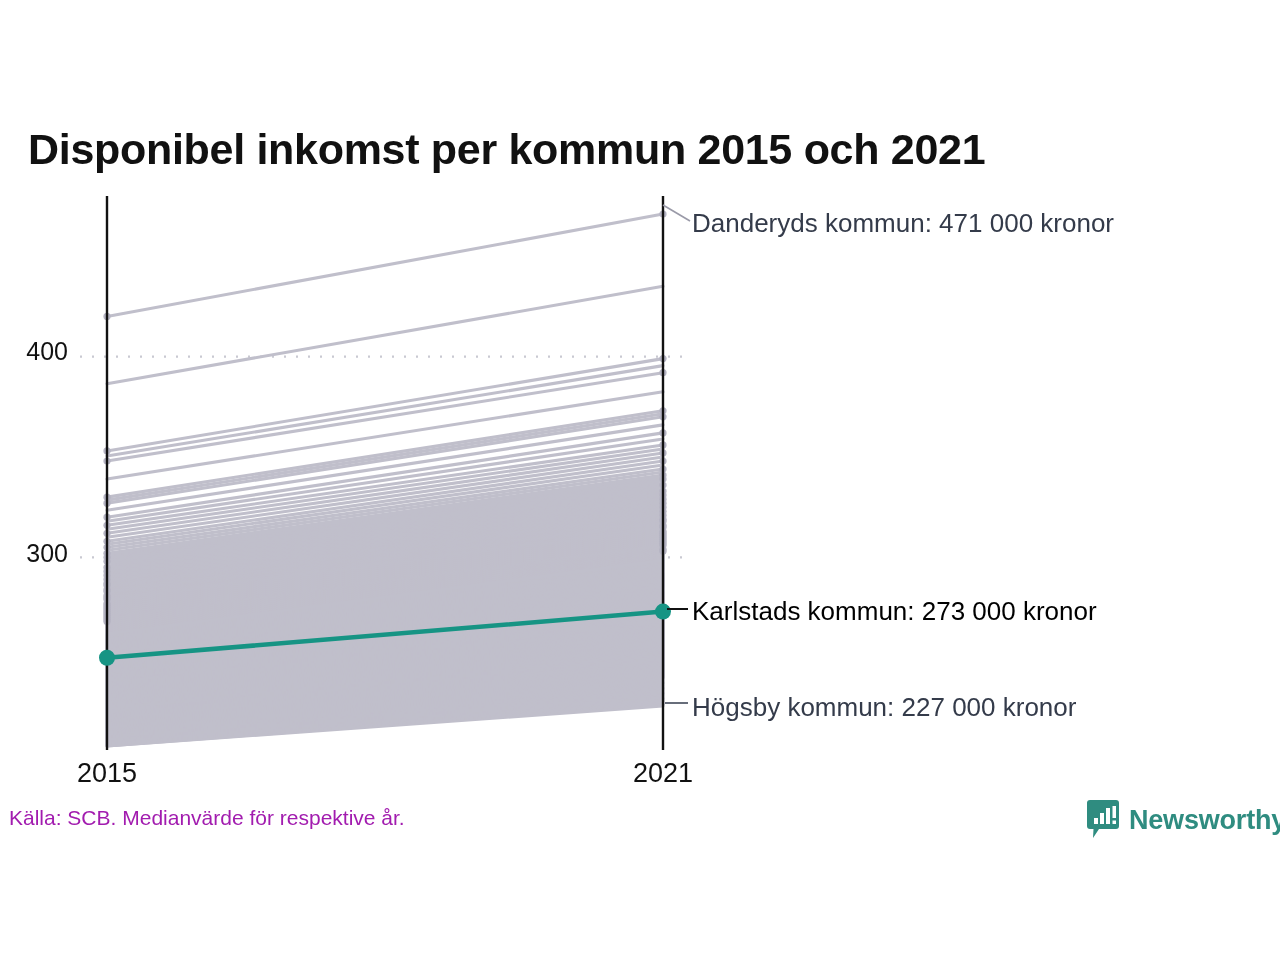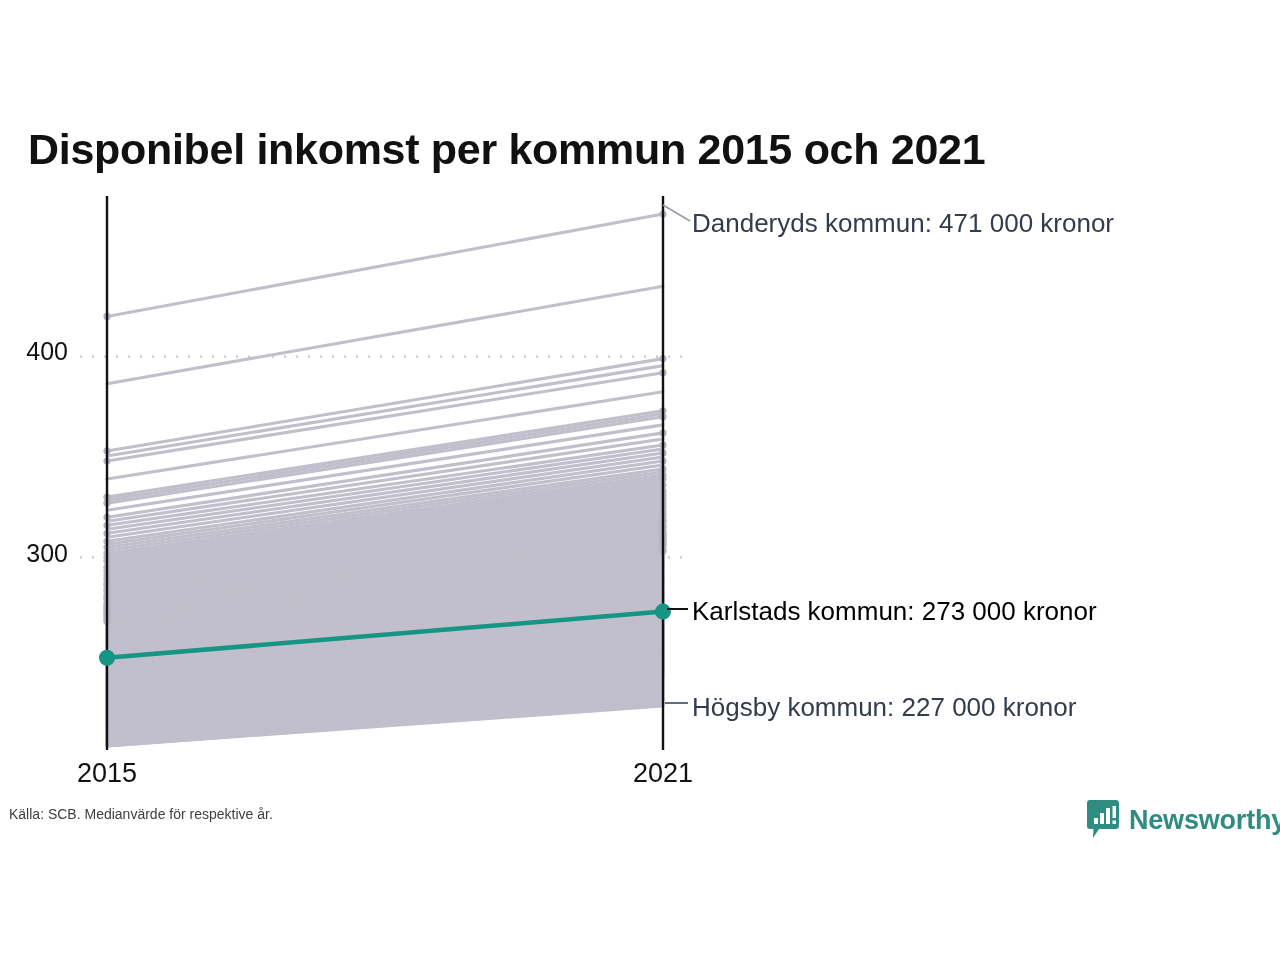--- a/index.html
+++ b/index.html
@@ -53,22 +53,22 @@
     font-size: 26px;
     fill: #343b4a;
   }
   .ann-label.hl {
     fill: #000000;
   }
   .footer-note {
     position: absolute;
     left: 9px;
     top: 806px;
-    font-size: 14px;
-    color: #404040;
+    font-size: 21px;
+    color: #a21caf;
     white-space: nowrap;
   }
   .logo {
     position: absolute;
     left: 1086px;
     top: 798px;
     height: 44px;
     display: flex;
     align-items: center;
     gap: 9px;

